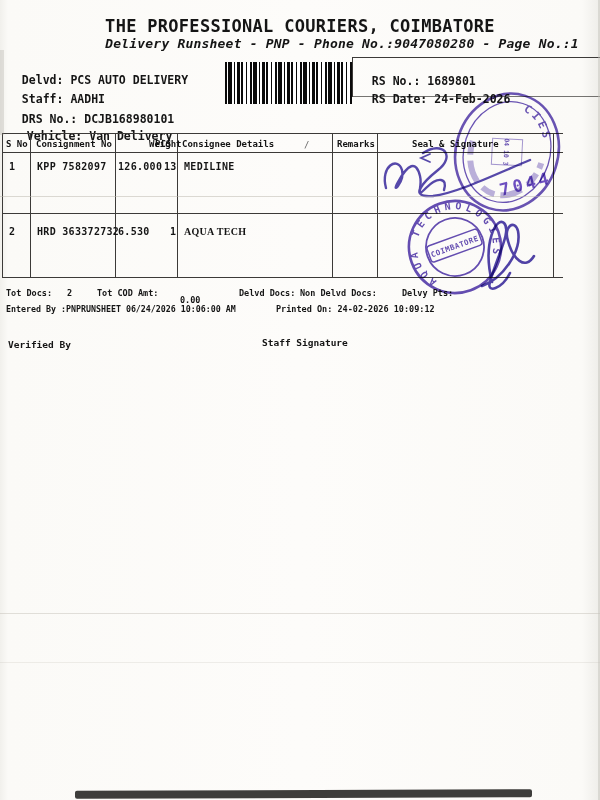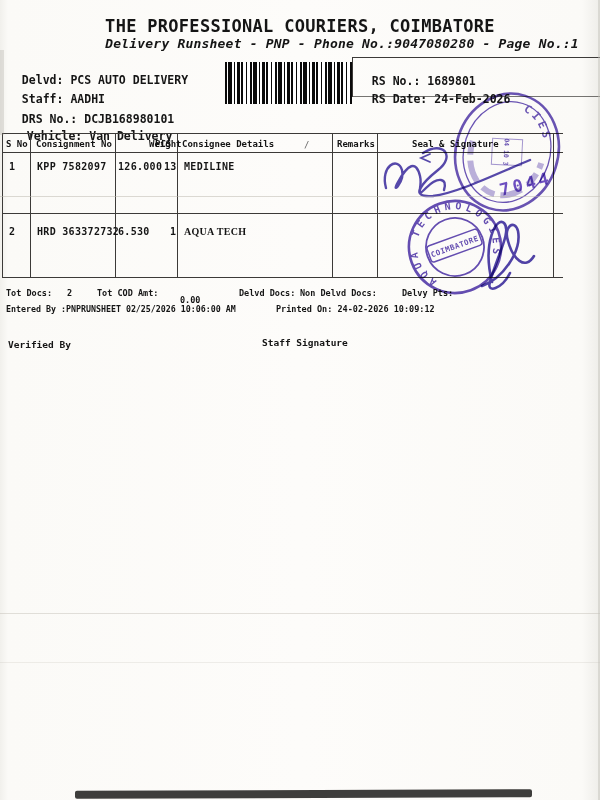--- a/index.html
+++ b/index.html
@@ -108,21 +108,21 @@
   </div>
 </div>
 
 <div class="abs sum b" style="left:6px;top:288px;">Tot Docs:</div>
 <div class="abs sum b" style="left:67px;top:288px;">2</div>
 <div class="abs sum b" style="left:97px;top:288px;">Tot COD Amt:</div>
 <div class="abs sum b" style="left:180px;top:288px;margin-top:7px;">0.00</div>
 <div class="abs sum b" style="left:223px;top:288px;margin-left:16px;">Delvd Docs:</div>
 <div class="abs sum b" style="left:300px;top:288px;">Non Delvd Docs:</div>
 <div class="abs sum b" style="left:402px;top:288px;">Delvy Pts:</div>
-<div class="abs sum b" style="left:6px;top:304px;font-size:8.3px;">Entered By :PNPRUNSHEET 02/25/2026 10:06:00 AM</div>
+<div class="abs sum b" style="left:6px;top:304px;font-size:8.3px;">Entered By :PNPRUNSHEET 06/24/2026 10:06:00 AM</div>
 <div class="abs sum b" style="left:248px;top:304px;padding-left:28px;">Printed On: 24-02-2026 10:09:12</div>
 
 <div class="abs foot b" style="left:8px;top:339px;">Verified By</div>
 <div class="abs foot b" style="left:262px;top:337px;">Staff Signature</div>
 
 <svg class="stamp" style="left:450px;top:88px;" width="120" height="132" viewBox="0 0 120 132">
   <g transform="rotate(18 57 64)" stroke="#4a2fa8" fill="none" opacity="0.82">
     <ellipse cx="57" cy="64" rx="51" ry="59" stroke-width="2.6"></ellipse>
     <ellipse cx="57" cy="64" rx="43" ry="51" stroke-width="1.3"></ellipse>
     <path id="ovalTopArc" d="M21,64 A36,44 0 1 1 93,64" stroke="none"></path>

